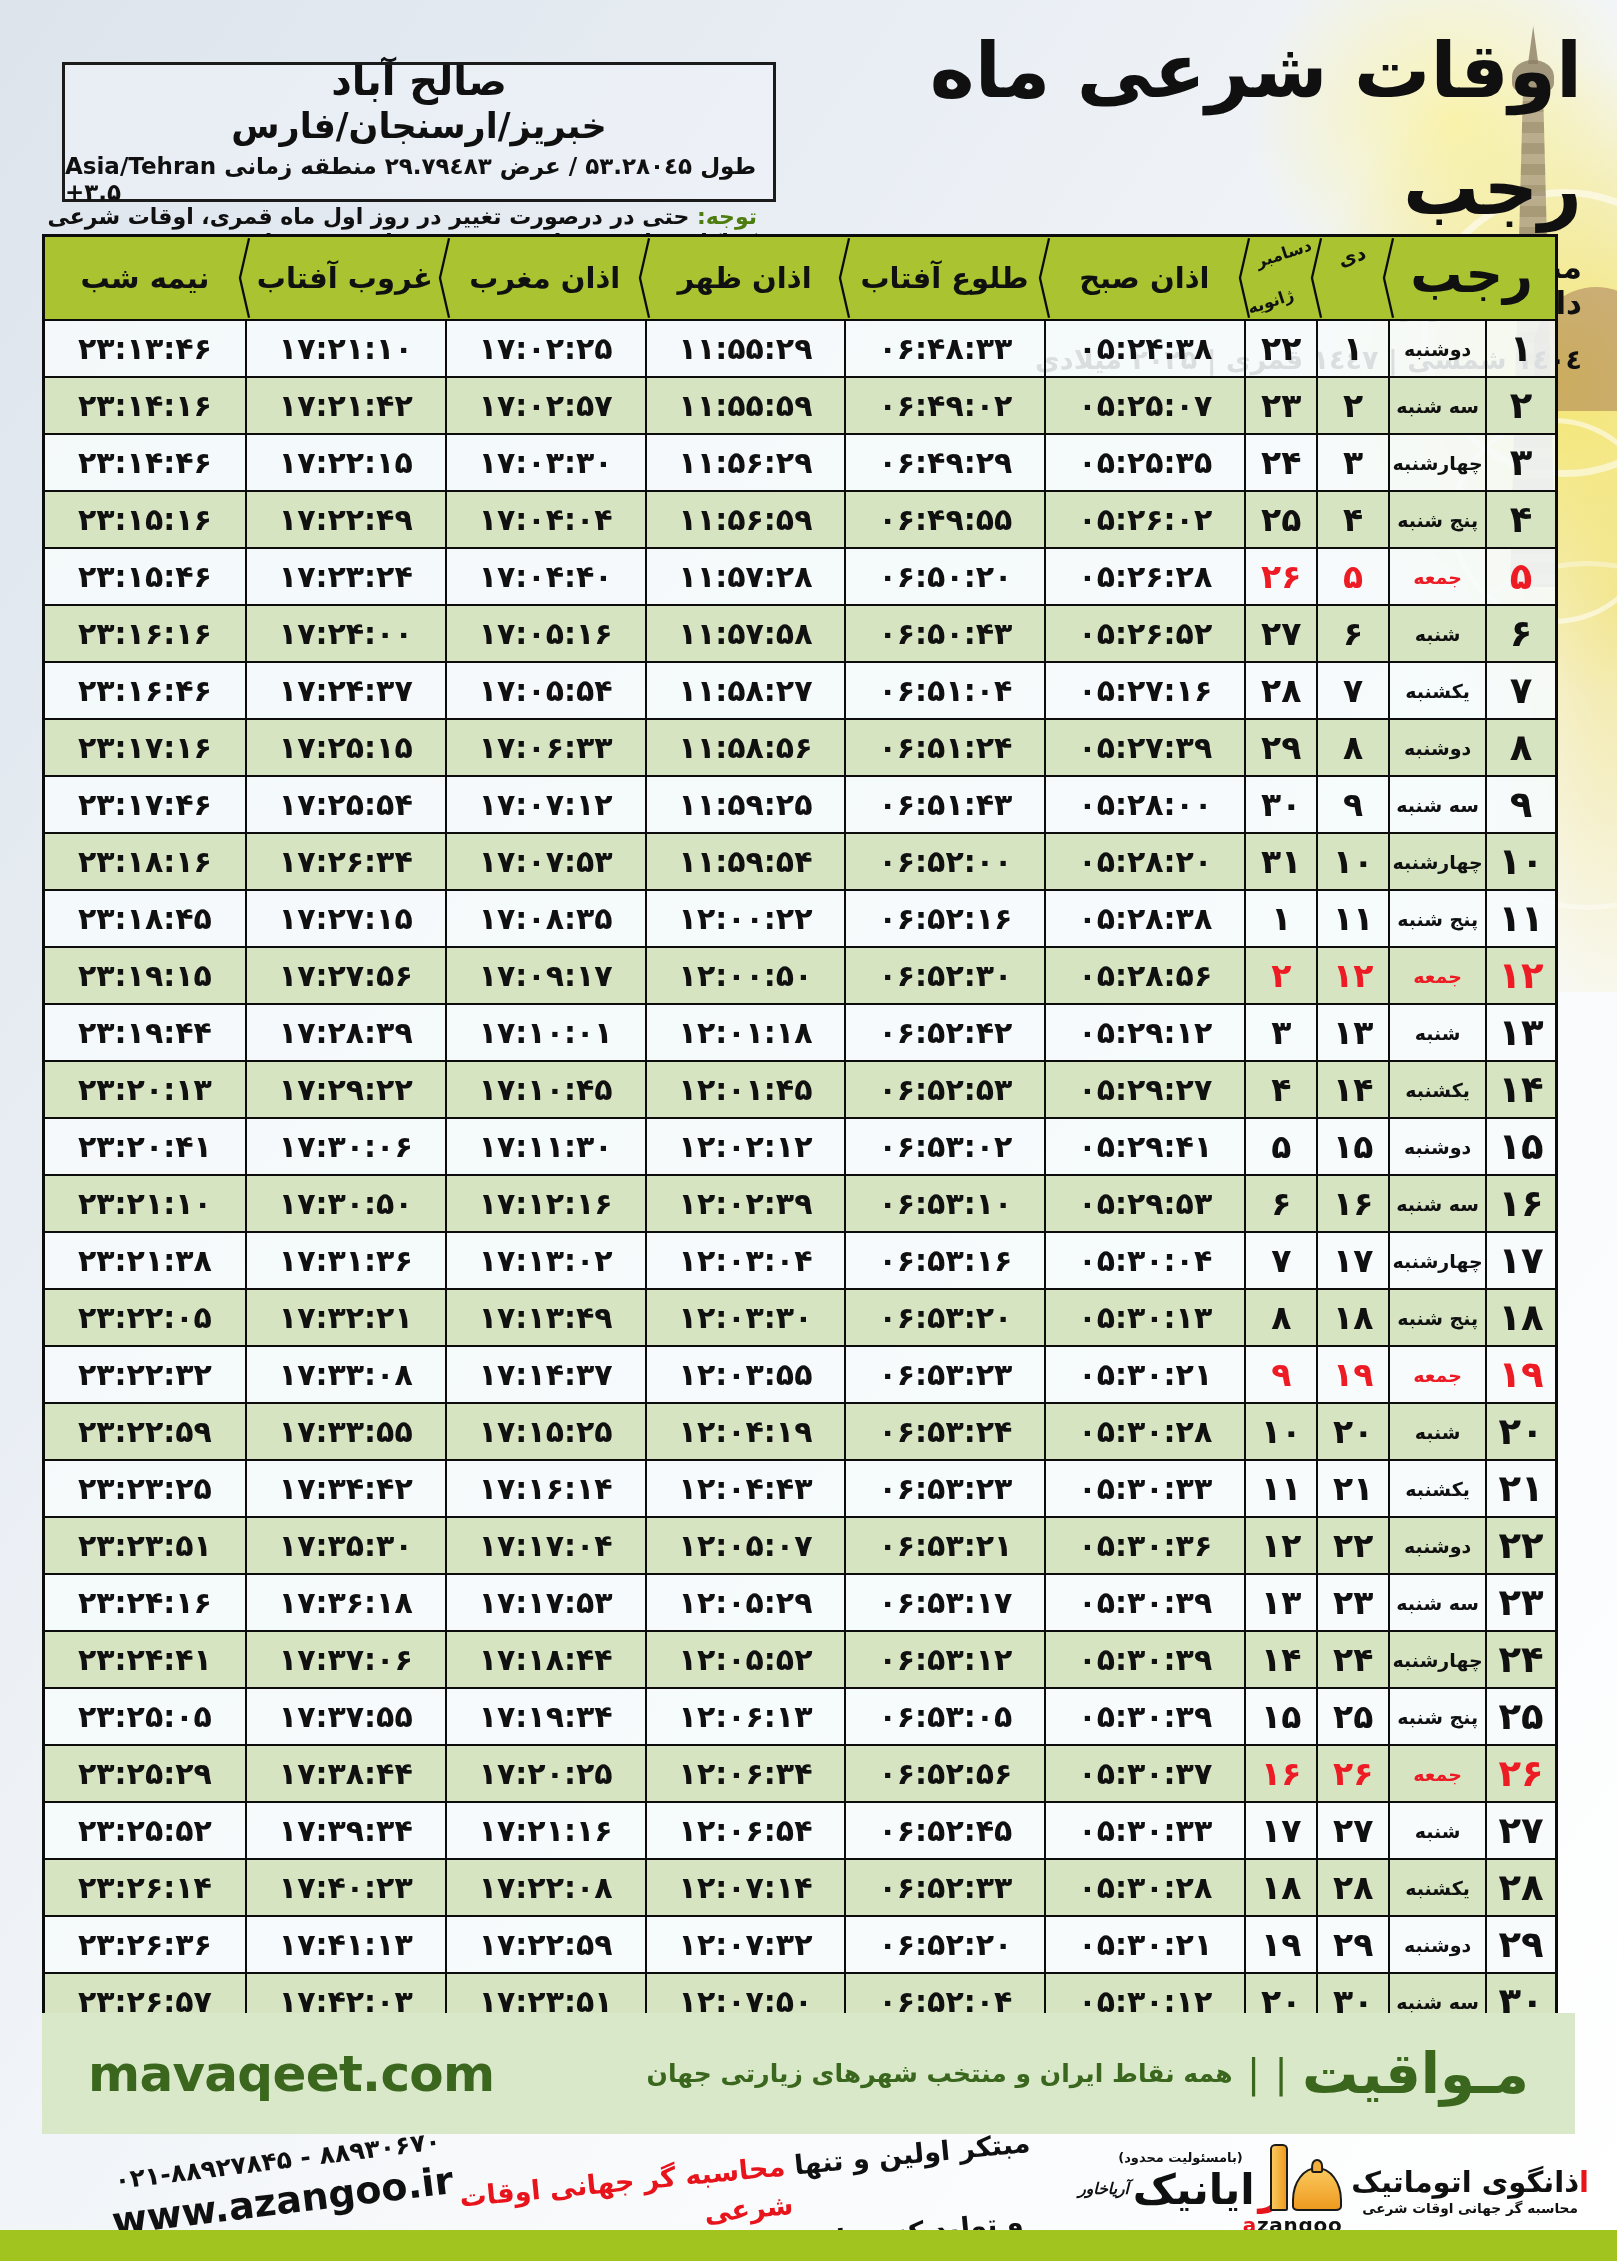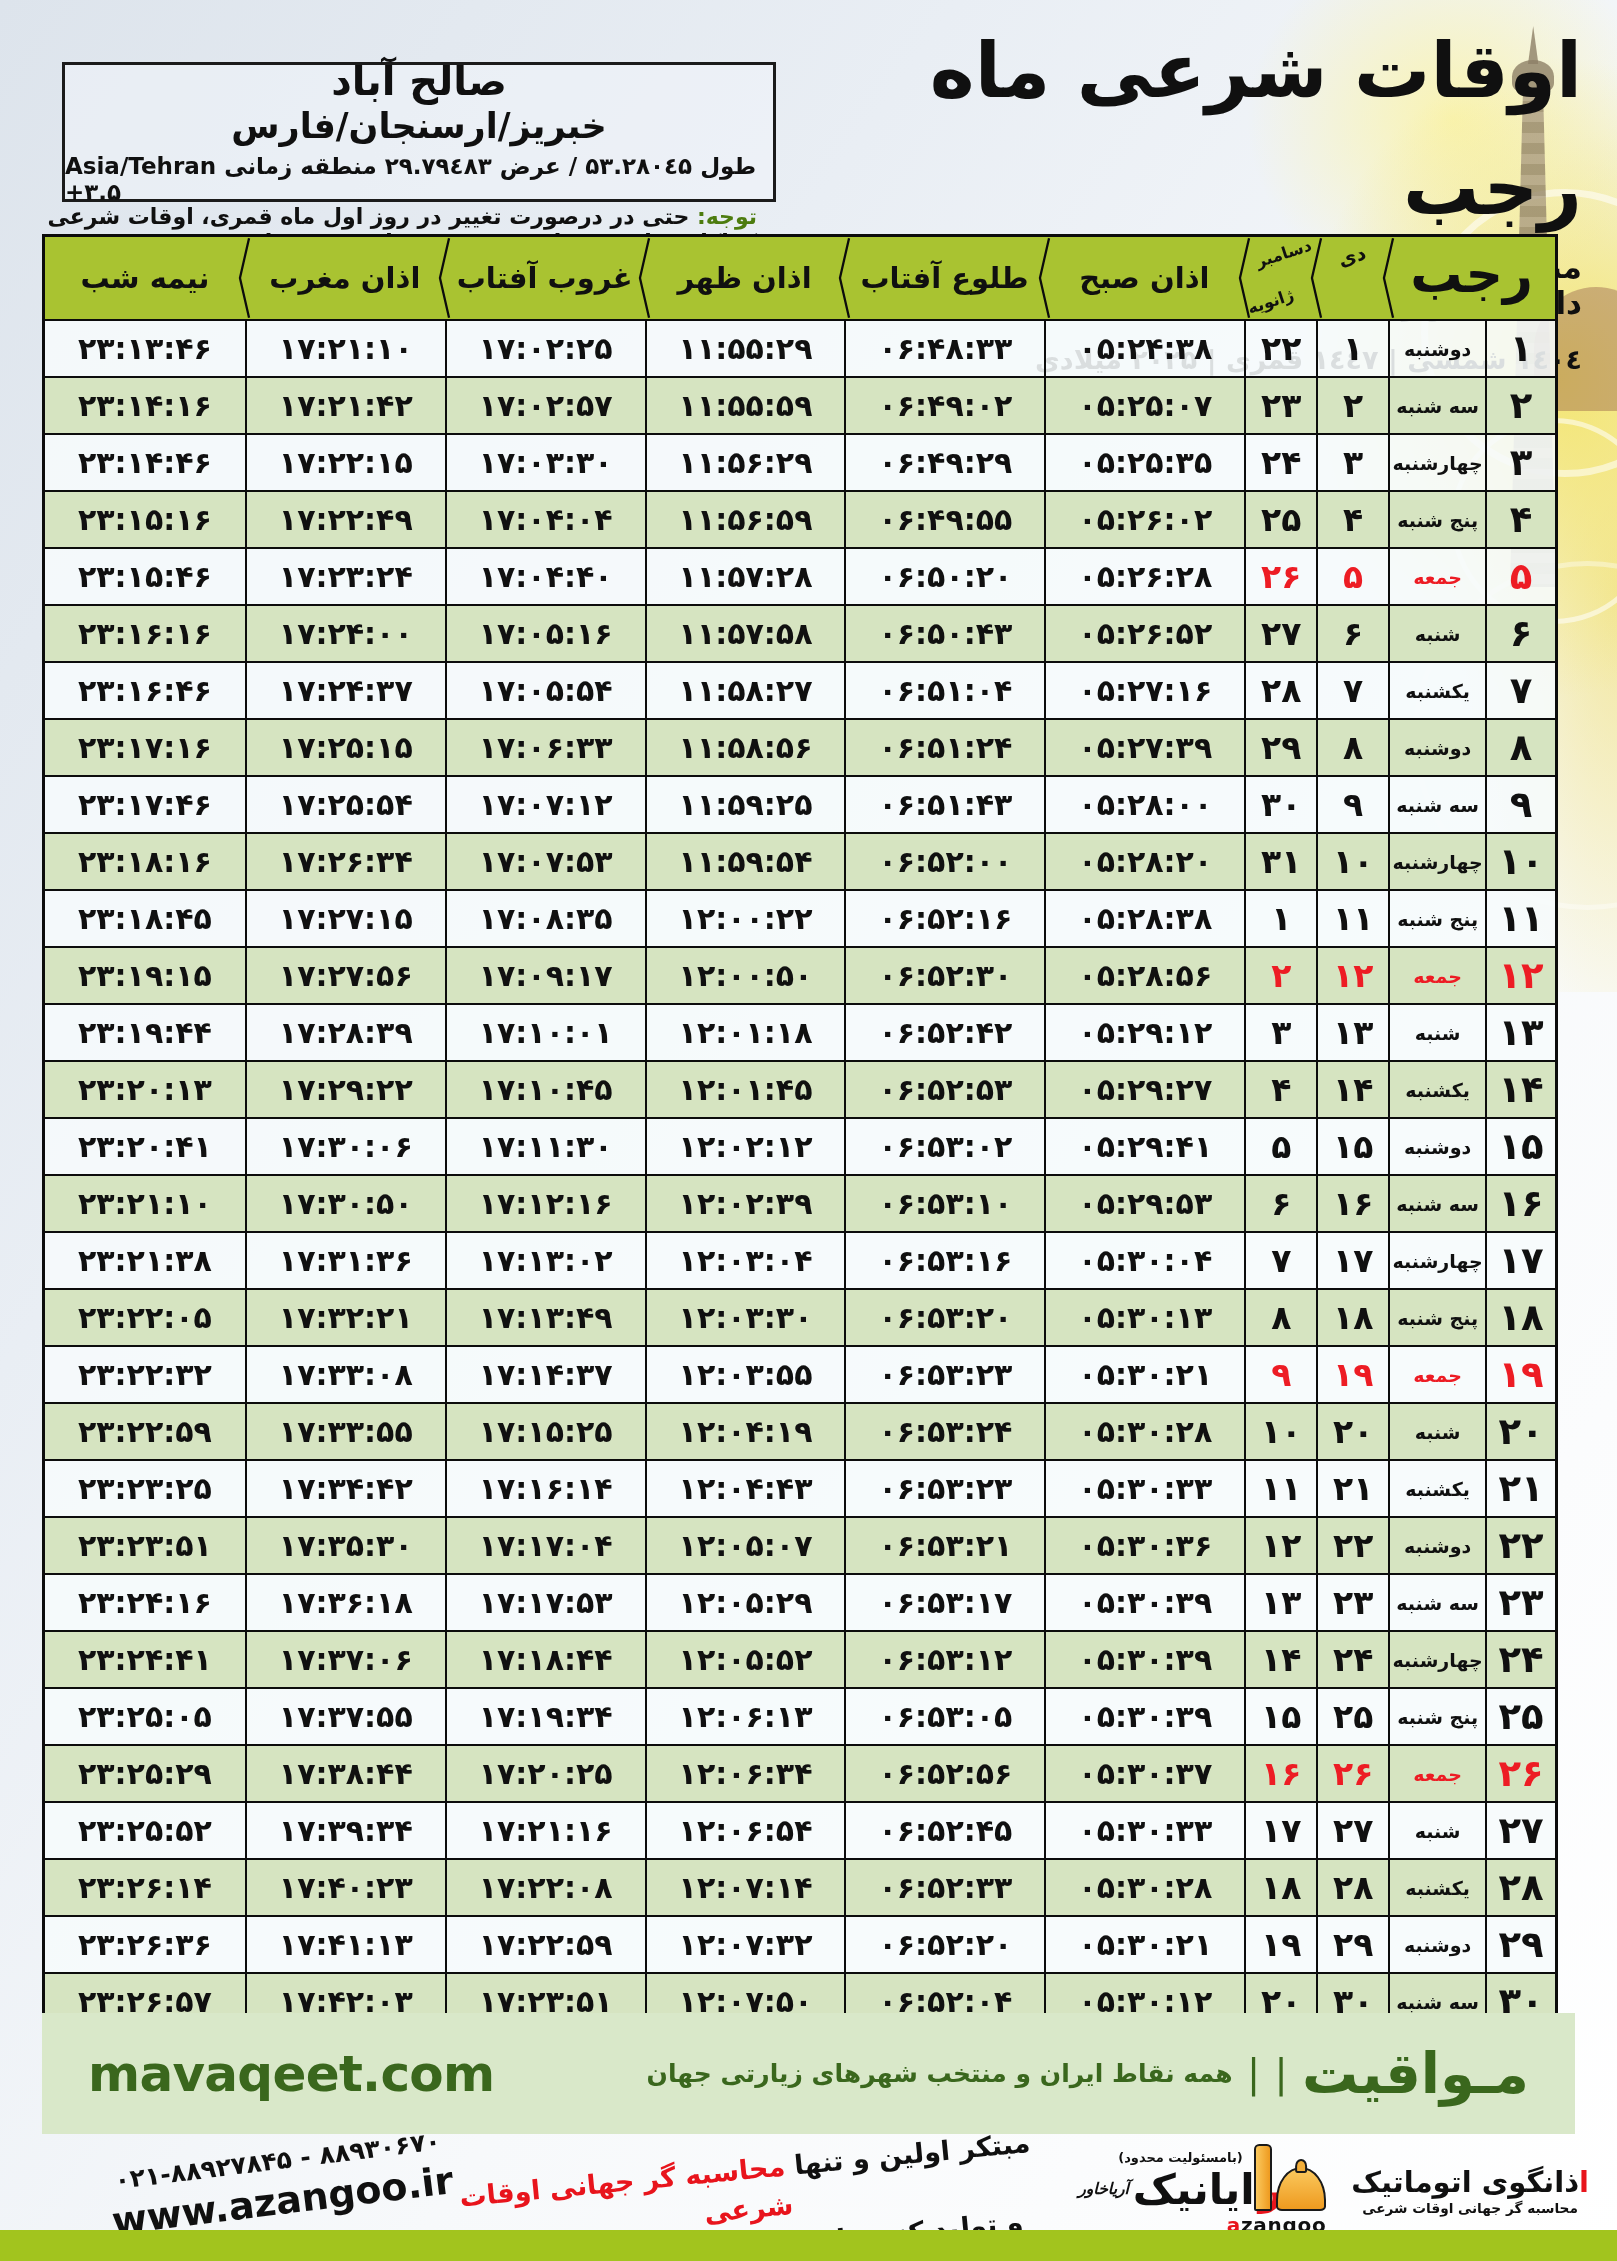--- a/index.html
+++ b/index.html
@@ -97,21 +97,21 @@
   .red{color:#e8141c;}
 
   .rayanik{position:absolute;left:1063px;top:2150px;width:235px;z-index:2;text-align:center;}
   .ray-note{font-size:13px;direction:rtl;}
   .ray-word{direction:rtl;display:flex;justify-content:center;align-items:center;gap:3.9px;}
   .ray-main{font-size:42px;}
   .ray-first{color:#e8141c;font-size:42px;}
   .ray-sub{display:flex;flex-direction:row;font-size:15.7px;line-height:1.05;text-align:left;font-style:italic;}
 
   .azangoo{position:absolute;left:1302px;top:2145px;width:287px;height:91px;z-index:2;
-    display:flex;direction:rtl;align-items:center;gap:25px;}
+    display:flex;direction:rtl;align-items:center;gap:9px;}
   .az-icon{display:flex;align-items:flex-end;gap:3.9px;flex-direction:row;}
   .az-dome{width:46px;height:40px;background:linear-gradient(180deg,#fbc95e,#ee9a1f);
     border:2.6px solid #1a1a1a;border-radius:50% 50% 12% 12%/75% 75% 10% 10%;position:relative;}
   .az-dome::before{content:"";position:absolute;left:50%;top:-10.4px;transform:translateX(-50%);
     width:7.8px;height:10.4px;background:#f4af3a;border:2px solid #1a1a1a;border-radius:50% 50% 20% 20%;}
   .az-minaret{width:14.4px;height:63px;background:linear-gradient(90deg,#fbc95e,#ee9a1f);
     border:2.6px solid #1a1a1a;border-radius:5.2px 5.2px 2px 2px;position:relative;}
   .az-text{text-align:center;}
   .az-fa{font-size:29px;white-space:nowrap;}
   .az-sub{font-size:13.7px;margin-top:1.3px;white-space:nowrap;}
@@ -150,27 +150,27 @@
 
 <div class="cal-table">
   <div class="hrow">
     <div class="hcell c-time">
       <span class="h-time-label">نیمه شب</span>
     </div>
     <div class="hcell c-time">
       <svg class="sep" viewBox="0 0 20 126" preserveAspectRatio="none">
           <polyline points="17,2 3,63 17,124" fill="none" stroke="#0c0c0c" stroke-width="3.5"></polyline>
         </svg>
+      <span class="h-time-label">غروب آفتاب</span>
+    </div>
+    <div class="hcell c-time">
+      <svg class="sep" viewBox="0 0 20 126" preserveAspectRatio="none">
+          <polyline points="17,2 3,63 17,124" fill="none" stroke="#0c0c0c" stroke-width="3.5"></polyline>
+        </svg>
       <span class="h-time-label">اذان مغرب</span>
-    </div>
-    <div class="hcell c-time">
-      <svg class="sep" viewBox="0 0 20 126" preserveAspectRatio="none">
-          <polyline points="17,2 3,63 17,124" fill="none" stroke="#0c0c0c" stroke-width="3.5"></polyline>
-        </svg>
-      <span class="h-time-label">غروب آفتاب</span>
     </div>
     <div class="hcell c-time">
       <svg class="sep" viewBox="0 0 20 126" preserveAspectRatio="none">
           <polyline points="17,2 3,63 17,124" fill="none" stroke="#0c0c0c" stroke-width="3.5"></polyline>
         </svg>
       <span class="h-time-label">اذان ظهر</span>
     </div>
     <div class="hcell c-time">
       <svg class="sep" viewBox="0 0 20 126" preserveAspectRatio="none">
           <polyline points="17,2 3,63 17,124" fill="none" stroke="#0c0c0c" stroke-width="3.5"></polyline>

